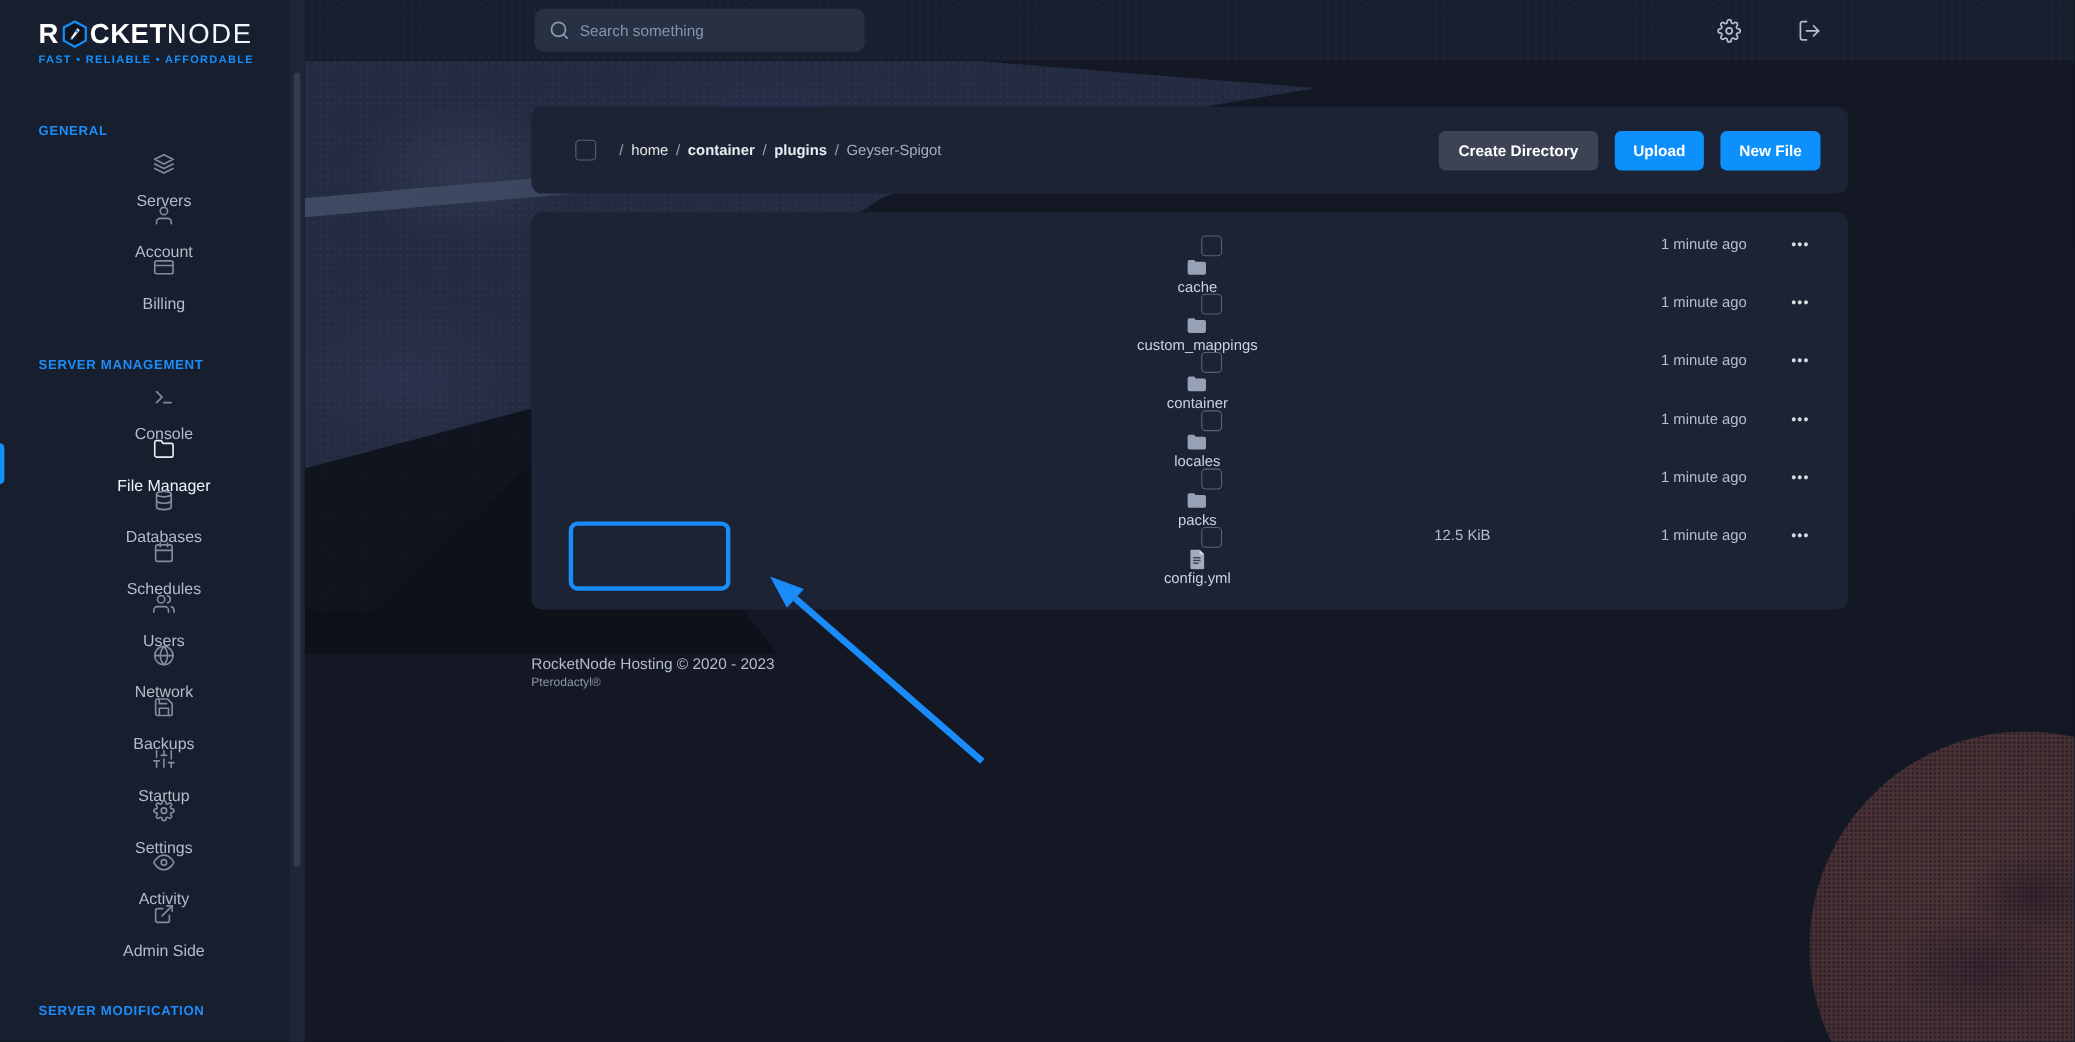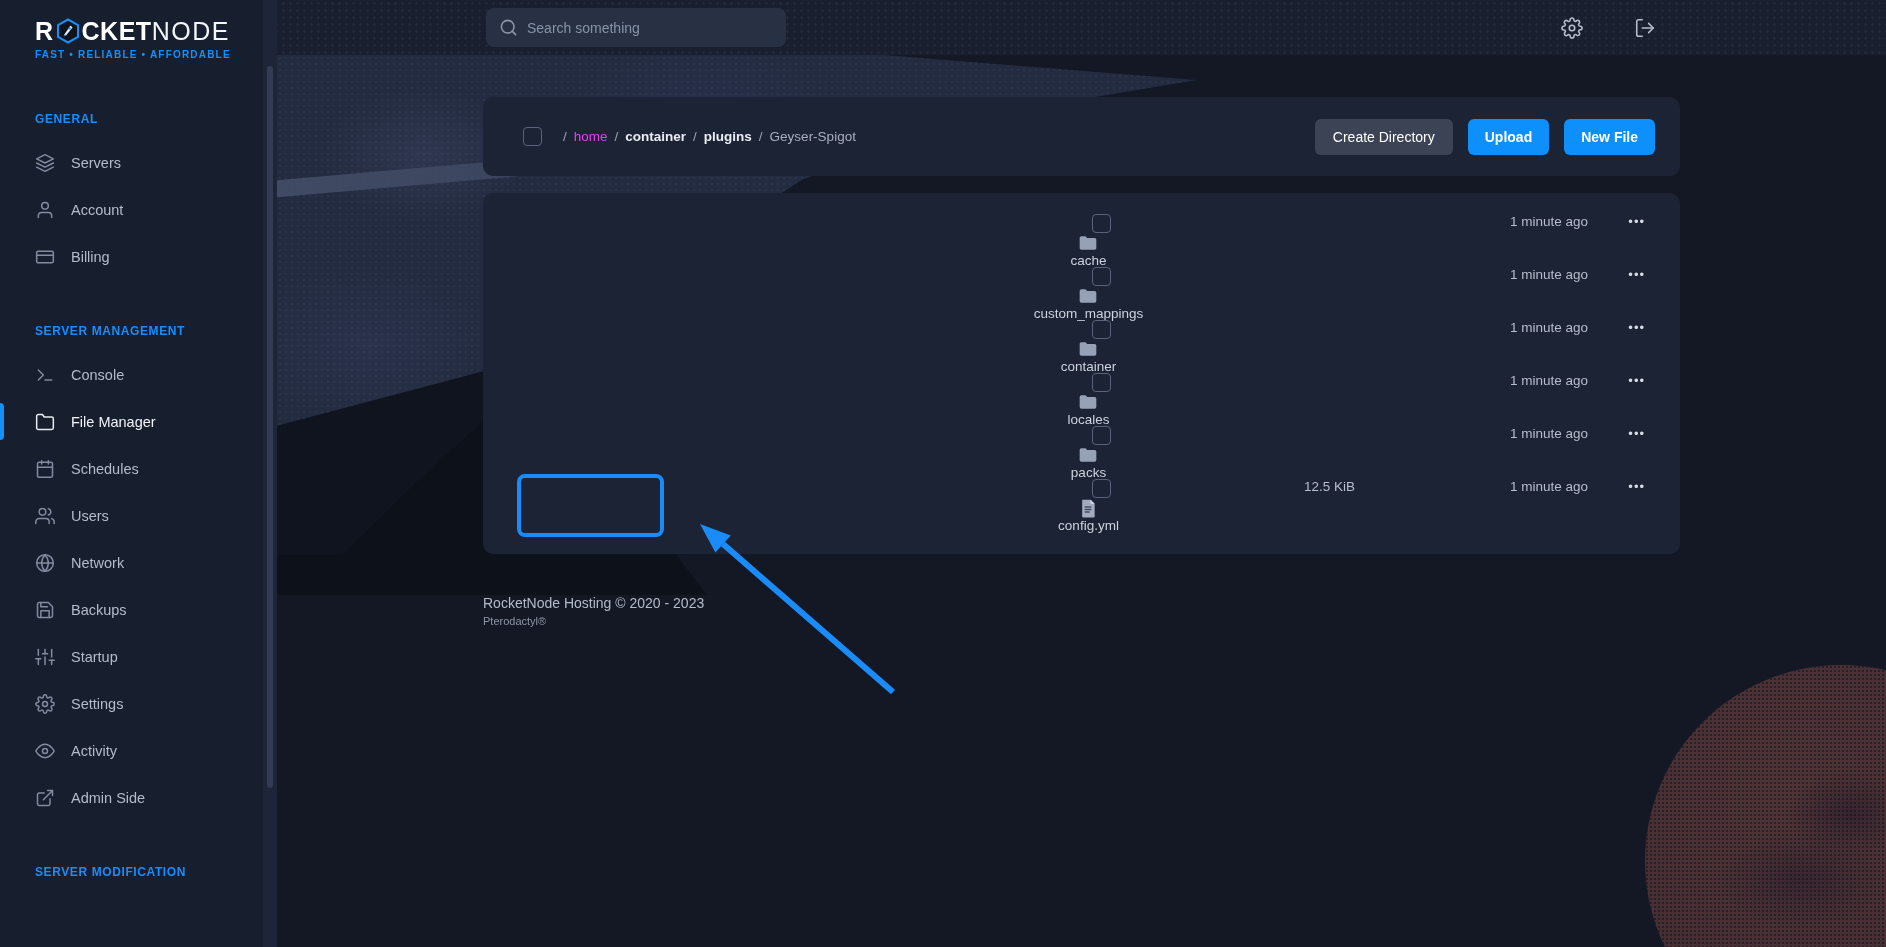--- a/index.html
+++ b/index.html
@@ -57,21 +57,21 @@
   .logo-hex { margin:0 1px; display:flex; }
   .logo-tagline { font-size:10px; font-weight:700; color:#1490fb; letter-spacing:1.2px; margin-top:3px; }
 
   .sec-label {
     margin:44px 0 13px 35px; font-size:12px; font-weight:700;
     color:#1d8cf8; letter-spacing:0.6px;
   }
   .sec-label.first { margin-top:52px; }
   .side-item {
     position:relative; height:47px; display:flex; align-items:center;
-    padding-left:35px; gap:16px; font-size:14.5px; color:#b4bbc9; cursor:pointer;
+    padding-left:35px; gap:16px; font-size:14.5px; color:#b4bbc9; cursor:pointer;flex-direction:column;
   }
   .side-item .it-icon { display:flex; color:#828ba0; }
   .side-item.active { color:#f1f4f9; }
   .side-item.active .it-icon { color:#e7ebf2; }
   .side-item.active::before {
     content:""; position:absolute; left:0; top:5px; width:4px; height:37px;
     background:#1490fb; border-radius:0 4px 4px 0;
   }
 
   
@@ -129,29 +129,29 @@
   .card {
     position:absolute; left:206px; width:1197px;
     background:#1c2334; border-radius:10px; z-index:2;
   }
   .crumb-card { top:42px; height:79px; display:flex; align-items:center; padding:0 25px 0 40px; }
   .checkbox {
     width:19px; height:19px; border:1px solid #59627a; border-radius:4px;
     background:transparent; flex:none; cursor:pointer;
   }
   .breadcrumb { margin-left:21px; font-size:13.5px; color:#9aa3b5; display:flex; gap:7px; align-items:center; }
-  .bc-seg { color:#d946ef; cursor:pointer; }
+  .bc-seg { color:#e5e5e5; cursor:pointer; }
   .bc-seg.bold { color:#e9ecf2; font-weight:700; }
   .bc-seg.current { color:#a7aebe; cursor:default; }
   .crumb-actions { margin-left:auto; display:flex; gap:15px; }
   .btn {
     height:36px; border:none; border-radius:6px; font-family:"Liberation Sans",sans-serif;
     font-size:14px; font-weight:600; color:#ffffff; cursor:pointer; padding:0 17px;
   }
-  .btn.dark { background:#3b4355; font-weight:400; padding:0 18px; }
+  .btn.dark { background:#3b4355; font-weight:700; padding:0 18px; }
   .btn.blue { background:#0d8ffc; }
 
   .list-card { top:138px; height:361px; padding:21px 0; }
   .frow { position:relative; height:53px; display:flex; align-items:center; cursor:pointer;flex-direction:column; }
   .frow .checkbox { margin-left:40px; }
   .frow .f-icon { margin-left:13px; display:flex; flex:none; }
   .frow .f-name { margin-left:14px; font-size:13.5px; color:#ccd2de; }
   .cell-size { position:absolute; right:325px; font-size:13.5px; color:#b7bdcb; }
   .cell-mod { position:absolute; right:92px; font-size:13.5px; color:#b7bdcb; }
   .cell-dots {
@@ -371,20 +371,30 @@
         <span class="it-icon">
           <svg width="20" height="20" viewBox="0 0 24 24" fill="none" stroke="currentColor" stroke-width="1.8" stroke-linecap="round" stroke-linejoin="round">
             <path d="M22 19a2 2 0 0 1-2 2H4a2 2 0 0 1-2-2V5a2 2 0 0 1 2-2h5l2 3h9a2 2 0 0 1 2 2z"></path>
           </svg>
         </span>
         <span>File Manager</span>
       </div>
       <div class="side-item">
         <span class="it-icon">
           <svg width="20" height="20" viewBox="0 0 24 24" fill="none" stroke="currentColor" stroke-width="1.8" stroke-linecap="round" stroke-linejoin="round">
+            <ellipse cx="12" cy="5" rx="8" ry="3"></ellipse>
+            <path d="M4 5v14c0 1.66 3.58 3 8 3s8-1.34 8-3V5"></path>
+            <path d="M4 12c0 1.66 3.58 3 8 3s8-1.34 8-3"></path>
+          </svg>
+        </span>
+        <span>Databases</span>
+      </div>
+      <div class="side-item">
+        <span class="it-icon">
+          <svg width="20" height="20" viewBox="0 0 24 24" fill="none" stroke="currentColor" stroke-width="1.8" stroke-linecap="round" stroke-linejoin="round">
             <rect x="3" y="4" width="18" height="18" rx="2"></rect>
             <line x1="16" y1="2" x2="16" y2="6"></line>
             <line x1="8" y1="2" x2="8" y2="6"></line>
             <line x1="3" y1="10" x2="21" y2="10"></line>
           </svg>
         </span>
         <span>Schedules</span>
       </div>
       <div class="side-item">
         <span class="it-icon">

